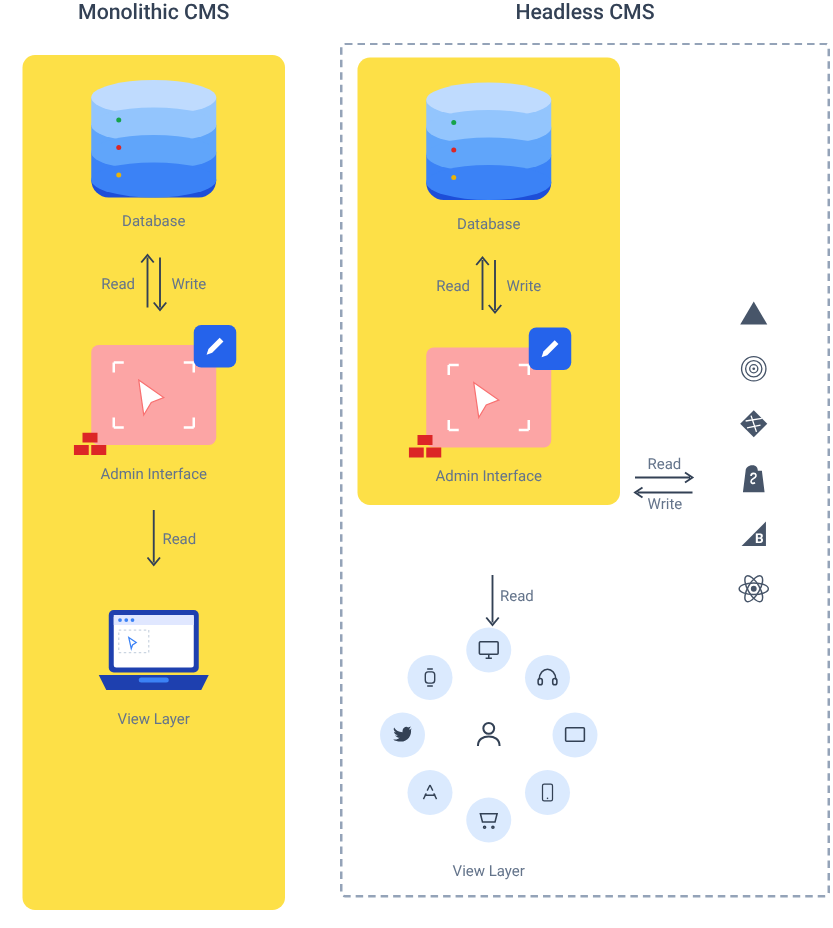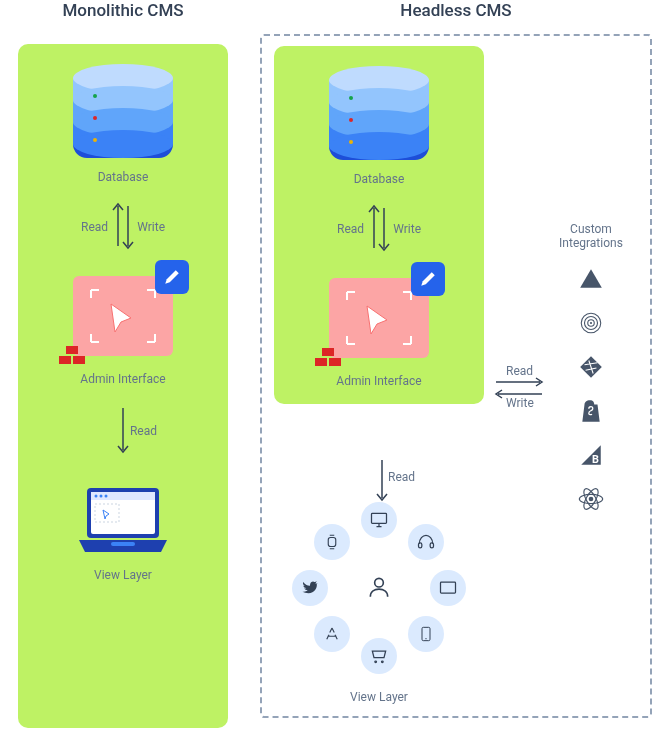--- a/index.html
+++ b/index.html
@@ -1,19 +1,19 @@
 <!DOCTYPE html>
 <html><head>
 <meta charset="utf-8">
 <style>
 * { margin:0; padding:0; box-sizing:border-box; }
 body { font-family:-apple-system,BlinkMacSystemFont,"Segoe UI",Roboto,sans-serif; background:#fff; width:666px; height:742px; position:relative; color:#475569; }
 .col { position:absolute; }
 .title { font-size:17px; font-weight:500; color:#334155; text-align:center; }
-.panel { background:#bef264; border-radius:10px; }
+.panel { background:#fde047; border-radius:10px; }
 .label { font-size:12px; color:#64748b; text-align:center; margin-top:6px; }
 .small { font-size:12px; color:#64748b; }
 .db { position:relative; width:100px; height:100px; margin:0 auto; }
 .db .disk { position:absolute; width:100px; height:28px; border-radius:50%; left:0; }
 .db .body { position:absolute; width:100px; height:22px; left:0; }
 .admin { position:relative; width:120px; height:100px; margin:0 auto; }
 .admin .win { position:absolute; width:100px; height:80px; background:#fca5a5; border-radius:6px; left:10px; top:10px; }
 .admin .edit { position:absolute; width:34px; height:34px; background:#2563eb; border-radius:6px; right:-6px; top:-6px; display:flex; align-items:center; justify-content:center; }
 .arrows { position:relative; width:120px; height:60px; margin:0 auto; }
 .laptop { position:relative; width:100px; height:80px; margin:0 auto; }
@@ -95,21 +95,21 @@
         <rect x="22" y="22" width="24" height="18" fill="none" stroke="#cbd5e1" stroke-dasharray="2 2"></rect>
         <path d="M30 28 L36 32 L33 34 L32 37 L30 28 Z" fill="none" stroke="#3b82f6" stroke-width="1"></path>
         <path d="M6 58 L94 58 L88 70 L12 70 Z" fill="#1e40af"></path>
         <rect x="38" y="60" width="24" height="4" rx="2" fill="#3b82f6"></rect>
       </svg>
     </div>
     <div class="label">View Layer</div>
   </div>
 </div>
 
-<div class="col" style="left:260px; top:0; width:392px;">
+<div class="col" style="left:272px; top:0; width:392px;">
   <div class="title" style="margin-bottom:14px;">Headless CMS</div>
   <div style="border:2px dashed #94a3b8; border-radius:4px; height:684px; padding:10px 12px; position:relative;">
 
     <div class="panel" style="width:210px; padding:20px 10px 16px; position:absolute; left:12px; top:10px;">
 
       <div class="db">
         <div class="body" style="background:#93c5fd; top:14px;"></div>
         <div class="disk" style="background:#bfdbfe; top:0;"></div>
         <div class="body" style="background:#60a5fa; top:36px;"></div>
         <div class="disk" style="background:#93c5fd; top:22px;"></div>
@@ -166,21 +166,20 @@
     <div style="position:absolute; left:226px; top:332px;">
       <svg width="62" height="40" viewBox="0 0 62 40">
         <path d="M8 14 L52 14 M48 10 L54 14 L48 18" stroke="#334155" stroke-width="1.5" fill="none"></path>
         <path d="M10 26 L54 26 M14 22 L8 26 L14 30" stroke="#334155" stroke-width="1.5" fill="none"></path>
       </svg>
       <span class="small" style="position:absolute; left:18px; top:-4px;">Read</span>
       <span class="small" style="position:absolute; left:18px; top:28px;">Write</span>
     </div>
 
     <div style="position:absolute; right:14px; top:186px; width:90px;">
-      <div class="small" style="text-align:center; margin-bottom:10px;">Custom Integrations</div>
       <div class="integ">
           <svg width="26" height="26" viewBox="0 0 24 24">
             <path d="M12 3 L22 20 L2 20 Z" fill="#475569"></path>
           </svg>
         </div>
       <div class="integ">
           <svg width="26" height="26" viewBox="0 0 24 24">
             <circle cx="12" cy="12" r="9" fill="none" stroke="#475569" stroke-width="1"></circle>
             <circle cx="12" cy="12" r="6" fill="none" stroke="#475569" stroke-width="1"></circle>
             <circle cx="12" cy="12" r="3" fill="none" stroke="#475569" stroke-width="1"></circle>

